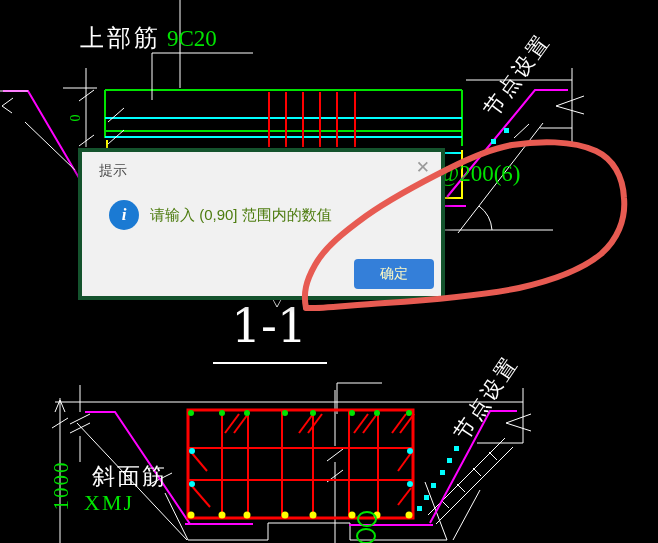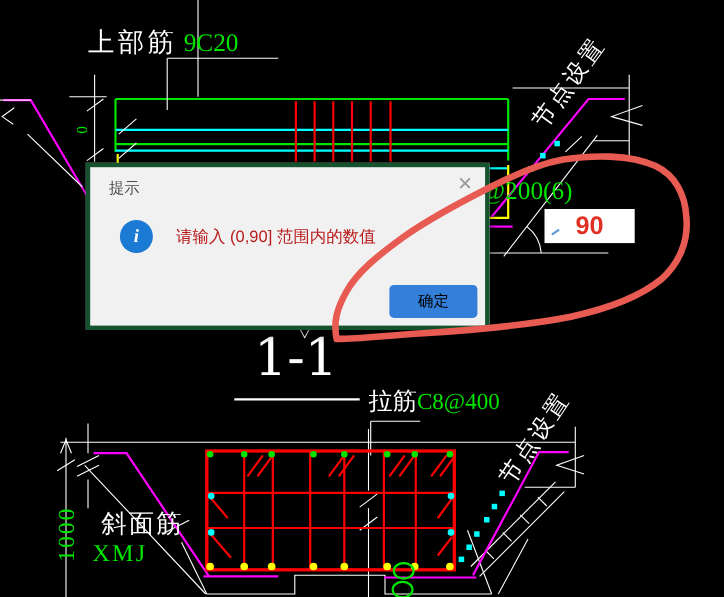--- a/index.html
+++ b/index.html
@@ -35,23 +35,23 @@
                transform:rotate(-35deg);}
   
   .dialog{position:absolute;left:78px;top:148px;width:359px;height:144px;background:#f1f1f1;
           border:4px solid #14532d;box-shadow:0 3px 10px rgba(0,0,0,.55);z-index:10;text-decoration:underline;}
   .dlg-title{position:absolute;left:17px;top:10px;font-size:14px;color:#4a4a4a;}
   .dlg-close{position:absolute;right:11px;top:7px;font-size:17px;color:#9a9a9a;cursor:pointer;
              line-height:1;}
   .dlg-info{position:absolute;left:27px;top:48px;width:30px;height:30px;border-radius:50%;
             background:#1b7ad3;color:#fff;display:flex;align-items:center;justify-content:center;
             font-size:17px;font-weight:bold;font-family:"Liberation Serif",serif;font-style:italic;}
-  .dlg-msg{position:absolute;left:78px;top:54px;font-size:15px;color:#b91c1c;}
+  .dlg-msg{position:absolute;left:68px;top:54px;font-size:15px;color:#4d7c0f;}
   .dlg-ok{position:absolute;left:272px;top:107px;width:80px;height:30px;background:#347fd9;
-          border:none;border-radius:4px;color:#000000;font-size:14px;cursor:pointer;
+          border:none;border-radius:4px;color:#fef9c3;font-size:14px;cursor:pointer;
           font-family:"Liberation Sans",sans-serif;}
   .z5{z-index:5;} .z20{z-index:20;pointer-events:none;}
 </style>
 </head>
 <body>
 
 <div id="stage">
 
   <svg width="658" height="543" viewBox="0 0 658 543">
 
@@ -238,32 +238,25 @@
       <ellipse cx="366" cy="536" rx="9" ry="7"></ellipse>
     </g>
   </svg>
 
   <div class="lbl white t-upper-bar z5">上部筋</div>
   <div class="lbl green t-upper-val z5">9C20</div>
   <div class="lbl white t-node-top z5">节点设置</div>
   <div class="lbl green t-spacing z5">@200(6)</div>
   <div class="lbl green t-zero z5">0</div>
   <div class="lbl white t-section z5">1-1</div>
-  <div class="lbl t-tie z5">
-    <span class="white">拉筋</span><span class="green">C8@400</span>
-  </div>
   <div class="lbl white t-node-bot z5">节点设置</div>
   <div class="lbl white t-slope z5">斜面筋</div>
   <div class="lbl green t-xmj z5">XMJ</div>
   <div class="lbl green t-1000 z5">1000</div>
 
-  <div class="angle-input z5">
-    <div class="angle-caret"></div>
-    <span class="val">90</span>
-  </div>
 
   <div class="dialog">
     <div class="dlg-title">提示</div>
     <div class="dlg-close">✕</div>
     <div class="dlg-info">i</div>
     <div class="dlg-msg">请输入 (0,90] 范围内的数值</div>
     <button class="dlg-ok">确定</button>
   </div>
 
   <svg class="z20" width="658" height="543" viewBox="0 0 658 543">

